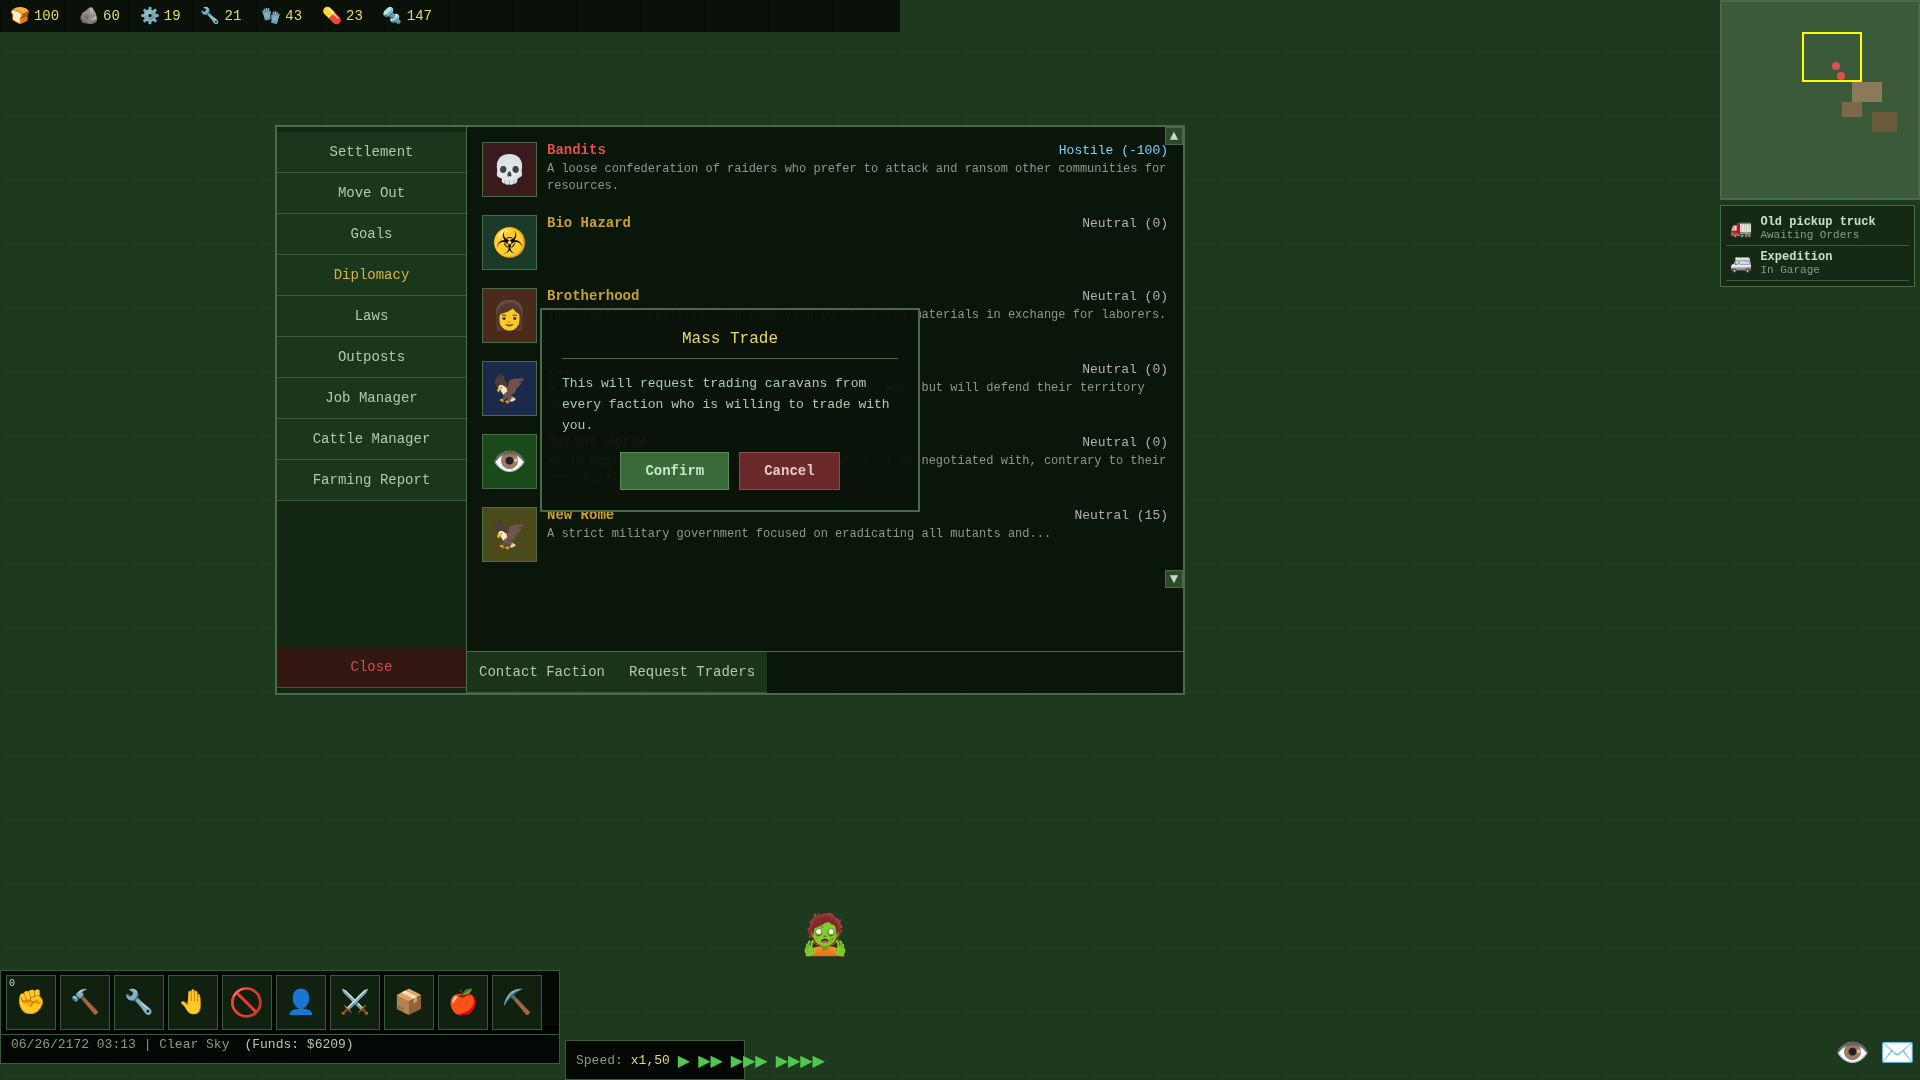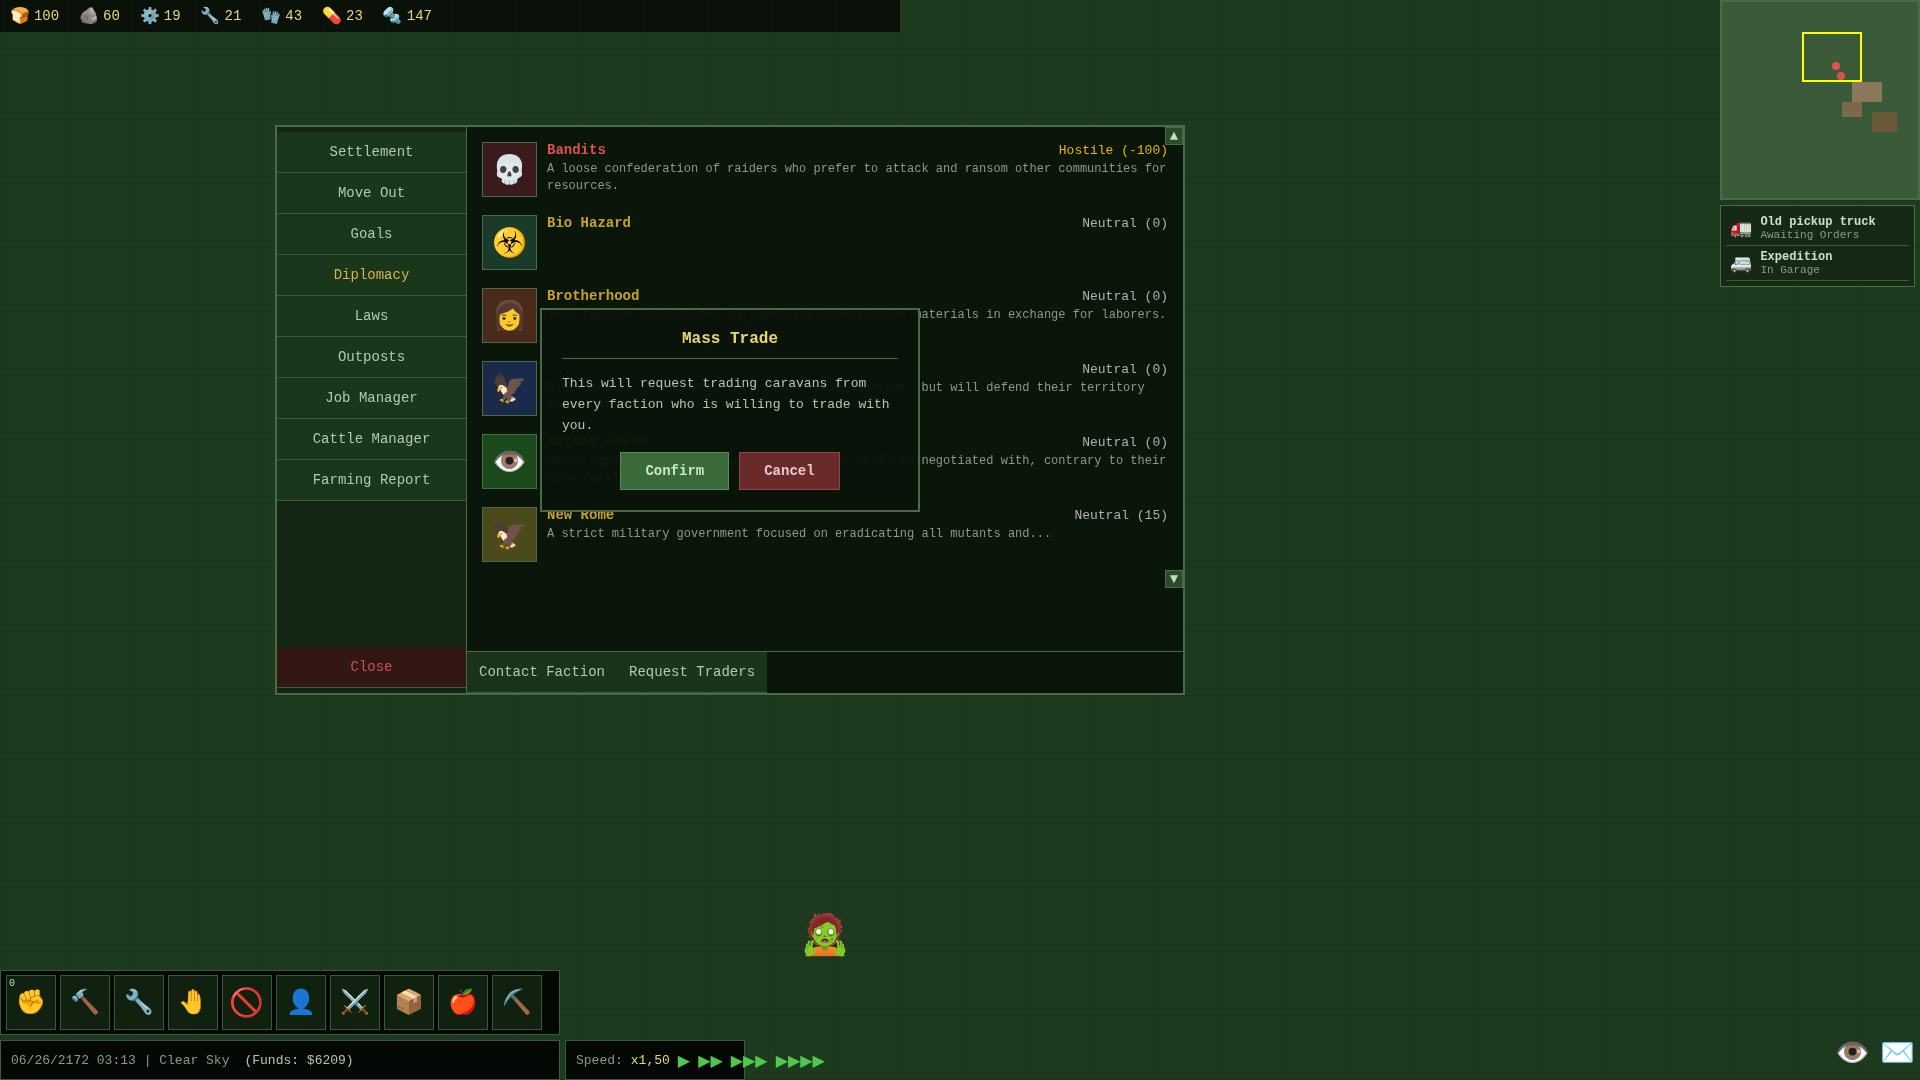--- a/index.html
+++ b/index.html
@@ -207,21 +207,21 @@
     }
     .faction-name {
       font-size: 14px;
       font-weight: bold;
     }
     .faction-name.hostile { color: #e05050; }
     .faction-name.neutral { color: #c8a030; }
     .faction-status {
       font-size: 13px;
     }
-    .faction-status.hostile { color: #eab308; padding-left: 41px; }
+    .faction-status.hostile { color: #7dd3fc; padding-left: 41px; }
     .faction-status.neutral { color: #b0b0b0; }
     .faction-desc {
       color: #8a9a8a;
       font-size: 12px;
       line-height: 1.4;
     }
 
     
     .scroll-btn {
       position: absolute;
@@ -270,21 +270,21 @@
       border: 2px solid #4a6a4a;
       padding: 20px;
       display: flex;
       flex-direction: column;
       gap: 15px;
     }
     .dialog-title {
       text-align: center;
       color: #e8d870;
       font-size: 16px;
-      font-weight: bold;
+      font-weight: normal;
       padding-bottom: 10px;
       border-bottom: 1px solid #4a6a4a;
     }
     .dialog-text {
       color: #b0c8b0;
       font-size: 13px;
       line-height: 1.6;
       text-align: left;
     }
     .dialog-buttons {
@@ -307,21 +307,21 @@
     }
     .dialog-btn.cancel {
       background: #6a2a2a;
       color: #e8c8c8;
       border: 1px solid #8a4a4a;
     }
 
     
     .status-bar {
       position: absolute;
-      bottom: 0; left: 0;
+      bottom: 16px; left: 0;
       width: 560px;
       height: 40px;
       background: rgba(0,0,0,0.85);
       border: 1px solid #3a5a3a;
       display: flex;
       align-items: center;
       padding: 0 10px;
       gap: 15px;
       z-index: 100;
     }

